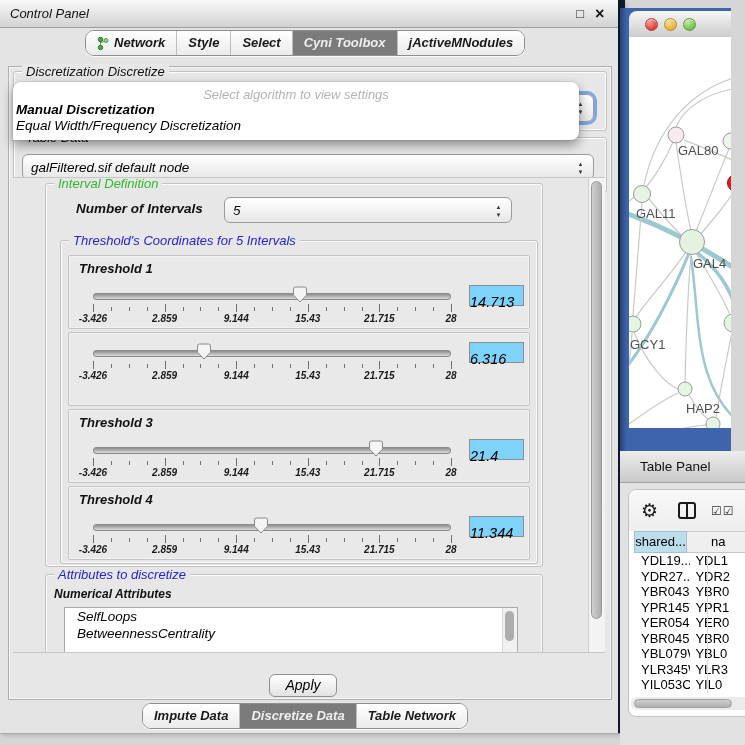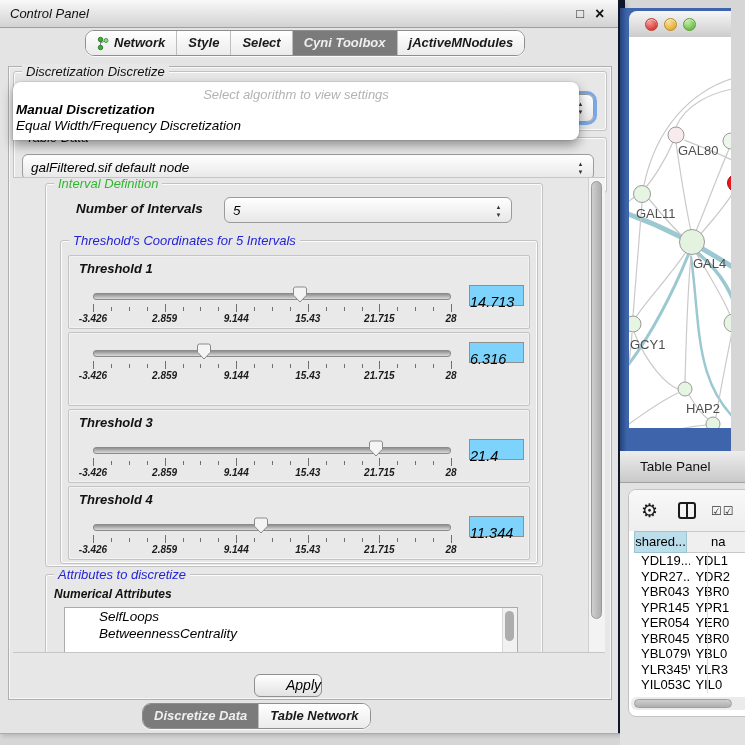--- a/index.html
+++ b/index.html
@@ -77,26 +77,26 @@
   .tick{position:absolute;width:1px;background:#707070;top:3px;height:4px;}
   .tick.major{top:0;height:8px;}
   .ticklabels{position:absolute;left:0;right:0;top:28px;height:12px;font-size:10px;font-weight:700;color:#1A1A1A;}
   .ticklabel{position:absolute;transform:translateX(-50%);white-space:nowrap;}
   .thr-value{width:55px;height:21px;background:#7dd3fc;border:1px solid #8F8F8F;font-size:14.5px;
     text-align:left;padding:8px 7px 0 0;box-sizing:border-box;color:#000;}
 
   #attr-group{left:32px;top:396px;width:496px;height:96px;}
   .attr-sublabel{position:absolute;left:8px;top:12px;font-size:12px;font-weight:700;color:#111;}
   .attr-list{position:absolute;left:18px;top:32px;width:452px;height:62px;background:#FFF;border:1px solid #ABABAB;}
-  .attr-item{font-size:13.5px;line-height:17px;padding-left:12px;color:#000;margin-left:22px;}
+  .attr-item{font-size:13.5px;line-height:17px;padding-left:12px;color:#000;}
   .attr-vscroll{position:absolute;right:0;top:0;width:14px;height:100%;background:#F1F1F1;border-left:1px solid #D8D8D8;}
   .attr-vscroll .vthumb{position:absolute;left:2px;top:3px;width:9px;height:30px;border-radius:5px;background:#ADADAD;}
 
-  .apply-btn{position:absolute;left:245px;top:607px;width:66px;height:21px;border:1px solid #8F8F8F;border-radius:6px;
-    background:linear-gradient(#FFFFFF,#E2E2E2);font-size:14px;text-align:right;line-height:20px;color:#000;}
+  .apply-btn{position:absolute;left:260px;top:607px;width:66px;height:21px;border:1px solid #8F8F8F;border-radius:6px;
+    background:linear-gradient(#FFFFFF,#E2E2E2);font-size:14px;text-align:center;line-height:20px;color:#000;}
 
   
   .net-window{position:absolute;left:620px;top:8px;width:111px;height:451px;
     background:linear-gradient(90deg,#26437B 0px,var(--window-frame-blue,#3E65AB) 7px);}
   .net-titlebar{position:absolute;left:9px;top:3px;right:0;height:26px;
     background:linear-gradient(#F6F6F6,#CCCCCC);border-radius:8px 0 0 0;border-bottom:1px solid #9A9A9A;}
   .light{position:absolute;top:7px;width:13px;height:13px;border-radius:50%;box-shadow:inset 0 1px 1px rgba(255,255,255,.7);}
   .light.red{left:16px;background:radial-gradient(circle at 35% 30%,#F49D97,#DD3F36 70%);border:1px solid #B23A30;box-sizing:border-box;}
   .light.yellow{left:35px;background:radial-gradient(circle at 35% 30%,#F7DE9C,#E8AF33 70%);border:1px solid #B88A2A;box-sizing:border-box;}
   .light.green{left:54px;background:radial-gradient(circle at 35% 30%,#C2ECA8,#6EC044 70%);border:1px solid #5A9B38;box-sizing:border-box;}
@@ -404,20 +404,23 @@
 
         <div class="vscroll">
           <div class="vthumb"></div>
         </div>
       </div>
 
       <div class="apply-btn">Apply</div>
     </div>
 
     <div class="tabbar" id="bottom-tabs">
+        <div class="tab">
+          <span>Impute Data</span>
+        </div>
         <div class="tab selected">
           <span>Discretize Data</span>
         </div>
         <div class="tab">
           <span>Table Network</span>
         </div>
       </div>
   </div>
 
   <div class="net-window">

